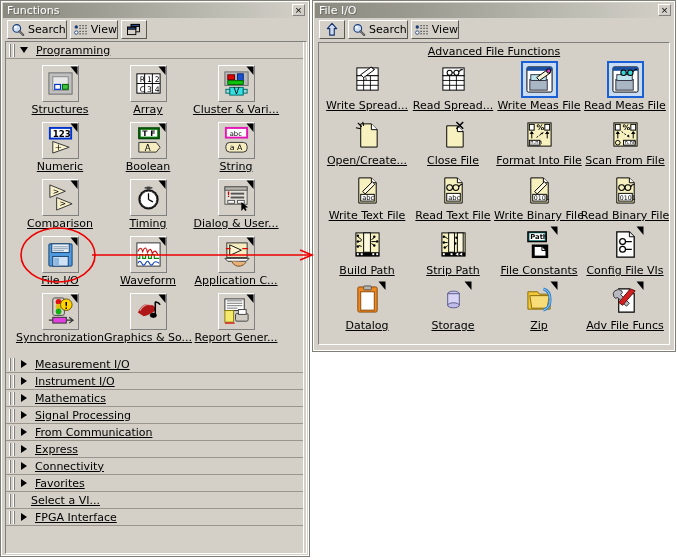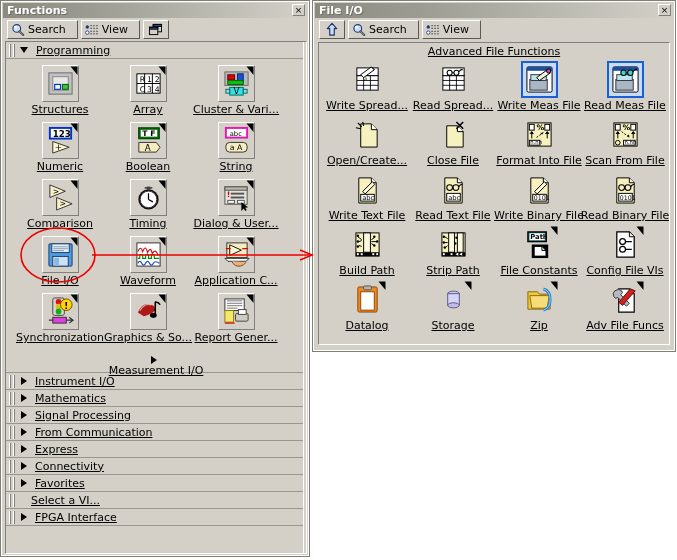--- a/index.html
+++ b/index.html
@@ -25,21 +25,21 @@
   .titlebar{
     height:15px;
     background:linear-gradient(to right,#8a8a80 0%,#9c9c93 30%,#bdbdb4 72%,#d4d0c8 100%);
     display:flex;align-items:center;
     padding:0 2px 0 4px;
     box-sizing:border-box;
     position:relative;
   }
   .titlebar .t-text{
     color:#ffffff;
-    font-weight:bold;
+    font-weight:normal;
     font-size:11px;
     letter-spacing:0px;
     text-shadow:1px 1px 0 #6e6e66;
     line-height:15px;
     white-space:nowrap;
   }
   .closebtn{
     position:absolute;right:2px;top:1px;
     width:13px;height:12px;
     background:#d4d0c8;
@@ -60,21 +60,21 @@
     padding:2px 2px 1px 4px;
     box-sizing:border-box;
     background:#d4d0c8;
   }
   .tbtn{
     height:19px;
     background:#d4d0c8;
     border:1px solid;
     border-color:#ffffff #5a5a52 #5a5a52 #ffffff;
     display:flex;align-items:center;
-    padding:0 11px 0 3px;
+    padding:0 0 0 3px;
     box-sizing:border-box;
     gap:3px;
     cursor:default;
     font-size:11px;
   }
   .tbtn.sq{padding:0;justify-content:center;width:26px;}
 
   
   .panel-body{
     background:#d4d0c8;
@@ -472,21 +472,21 @@
             </span>
             <svg class="arrowmark" viewBox="0 0 8 10">
               <path d="M0.5 0.5 L7.5 0.5 L7.5 9 Z" fill="#000"></path>
             </svg>
           </div>
           <div class="cap">Report Gener...</div>
         </div>
       </div>
 
     <div id="cat-list" style="margin-top:2px;">
-        <div class="cat-header" style="width: 297px; flex-direction: column;">
+        <div class="cat-header" style="width: 297px;">
           <div class="grip"></div>
           <div class="tri-right"></div>
           <span class="cat-label">Measurement I/O</span>
         </div>
         <div class="cat-header" style="width: 297px;">
           <div class="grip"></div>
           <div class="tri-right"></div>
           <span class="cat-label">Instrument I/O</span>
         </div>
         <div class="cat-header" style="width: 297px;">

